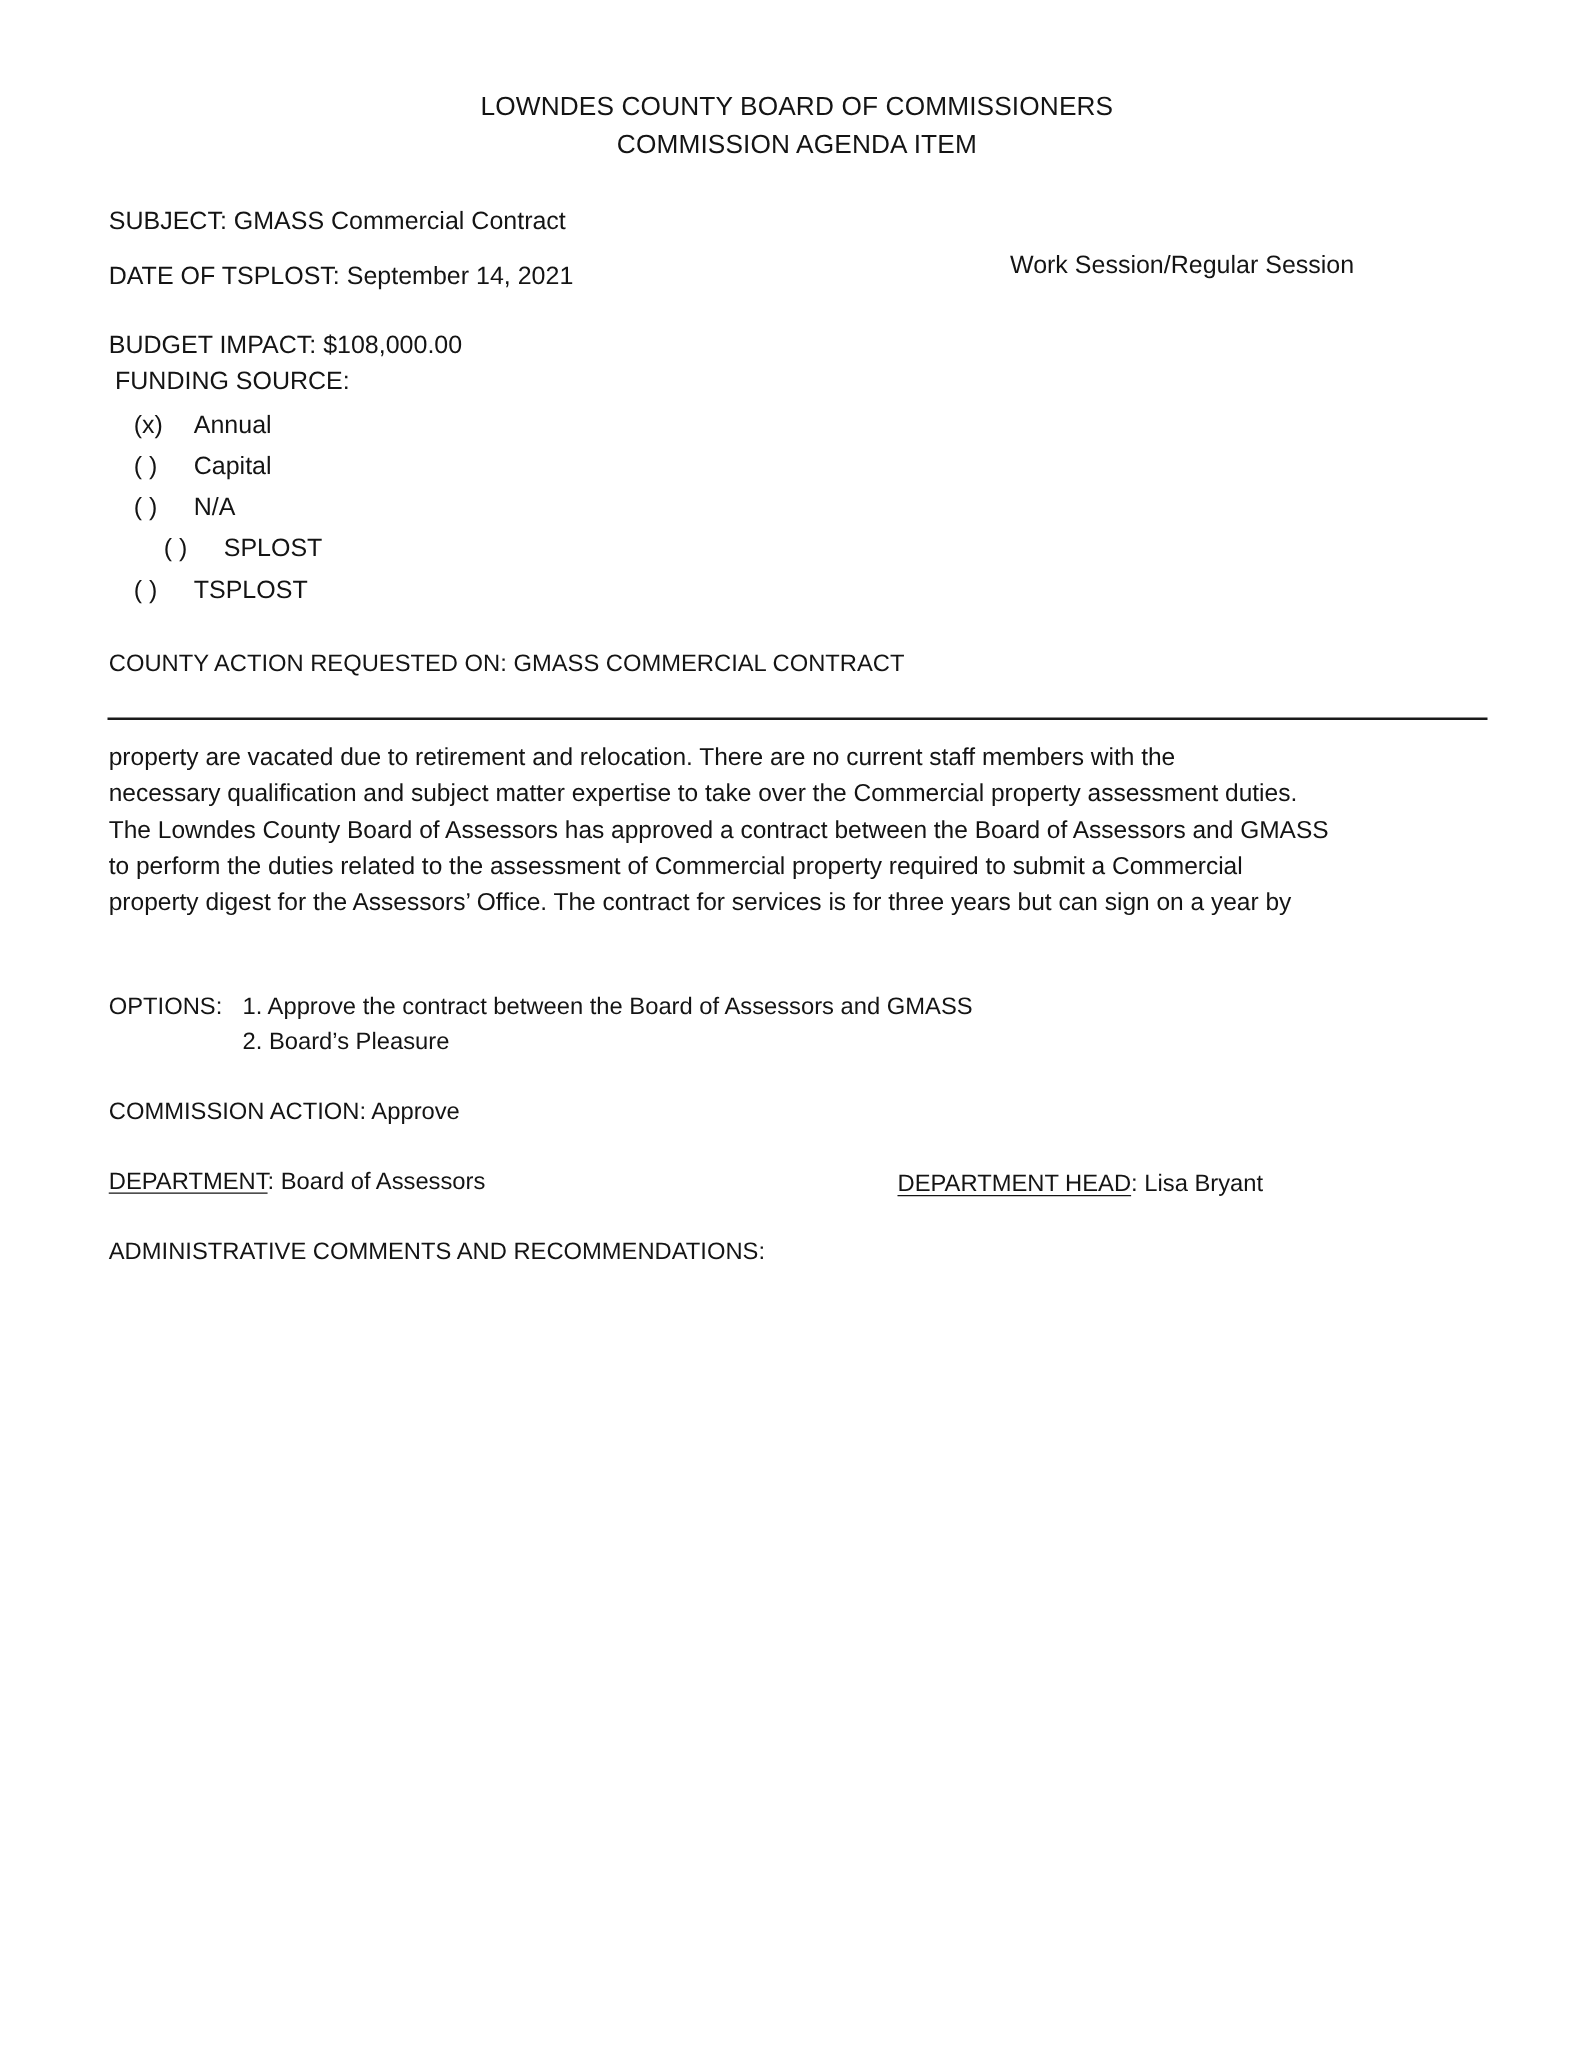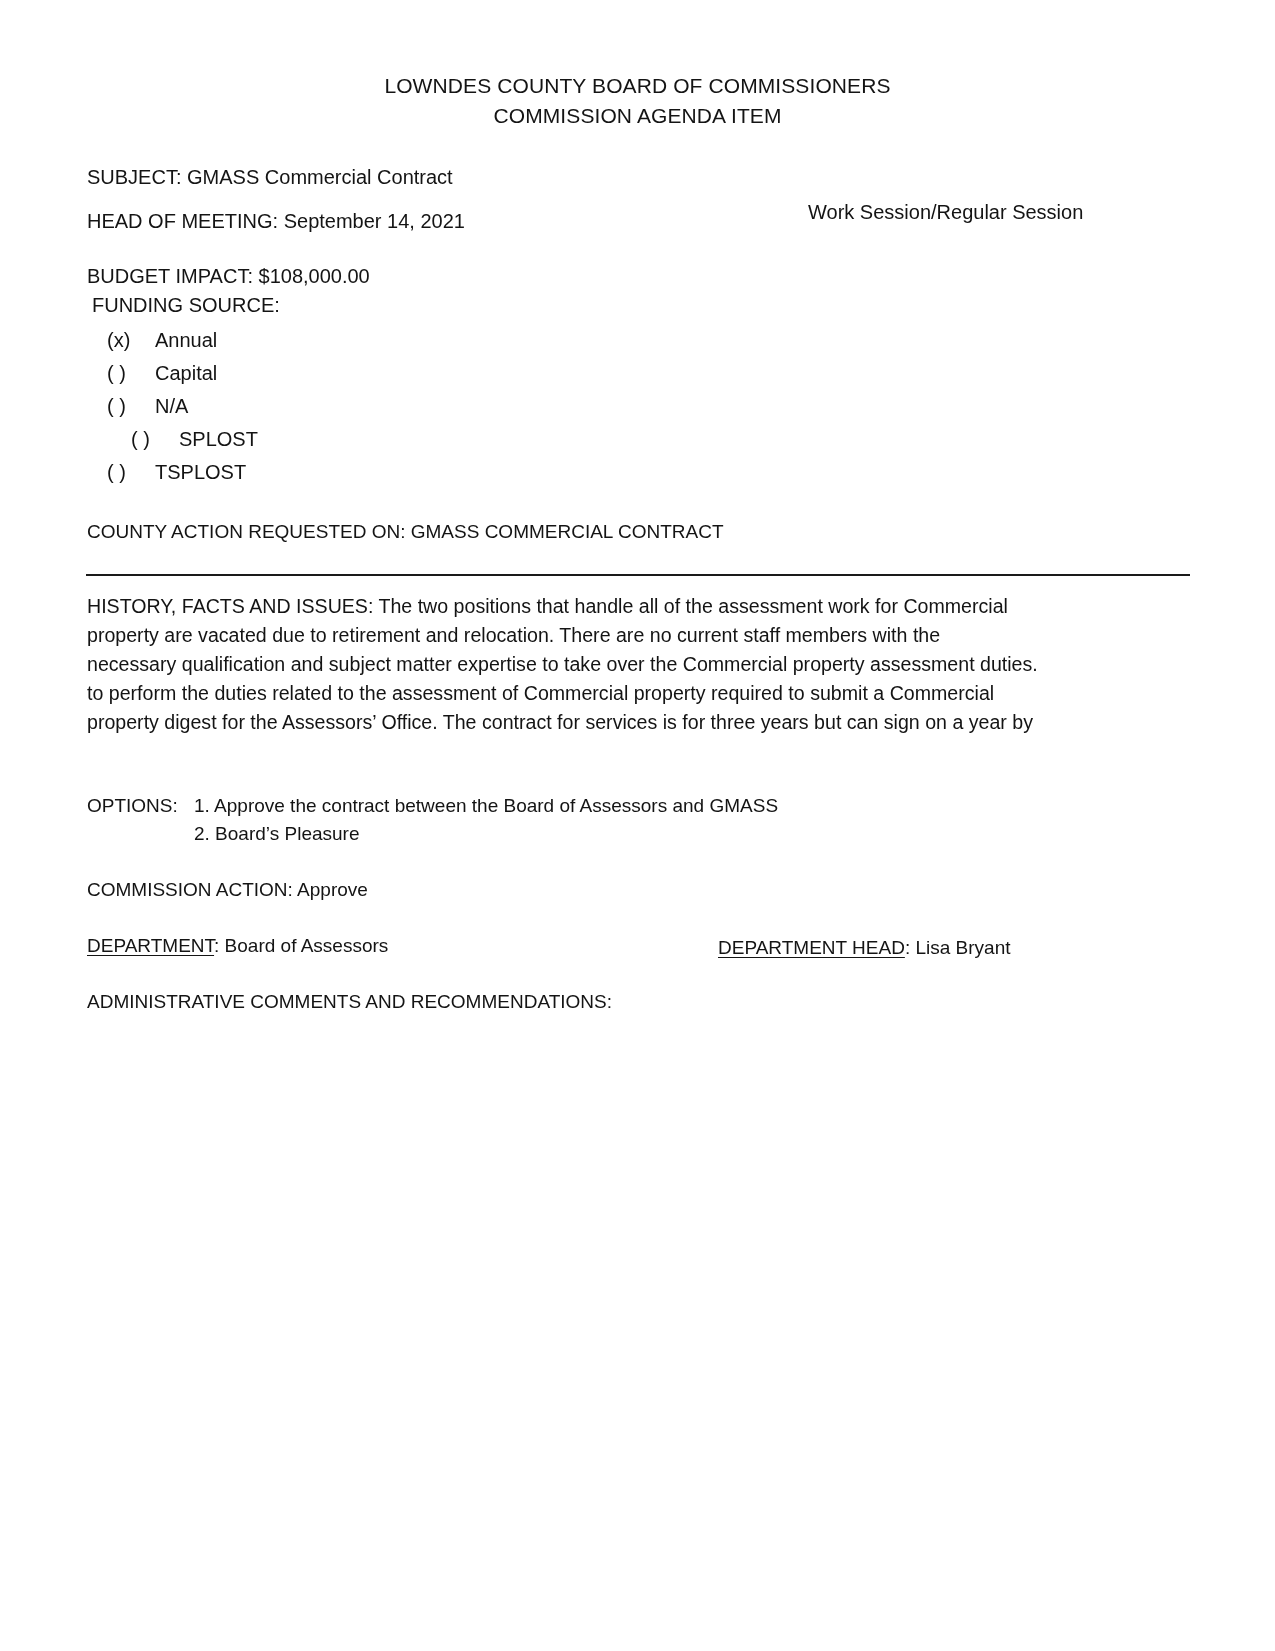--- a/index.html
+++ b/index.html
@@ -30,21 +30,21 @@
 
   <div class="abs title" style="top:74px;">LOWNDES COUNTY BOARD OF COMMISSIONERS</div>
   <div class="abs title" style="top:104px;">COMMISSION AGENDA ITEM</div>
 
   <div class="abs line" style="left:87px; top:166px;">
     <span>SUBJECT:</span>
     <span>GMASS Commercial Contract</span>
   </div>
 
   <div class="abs line" style="left:87px; top:210px;">
-    <span>HEAD OF MEETING:</span>
+    <span>DATE OF TSPLOST:</span>
     <span>September 14, 2021</span>
   </div>
 
   <div class="abs line" style="left:808px; top:201px;">Work Session/Regular Session</div>
 
   <div class="abs line" style="left:87px; top:265px;text-align:center;">
     <span>BUDGET IMPACT:</span>
     <span>$108,000.00</span>
   </div>
 
@@ -66,23 +66,23 @@
     <span class="fs-mark">( )</span><span>TSPLOST</span>
   </div>
 
   <div class="abs small" style="left:87px; top:521px;">
     <span>COUNTY ACTION REQUESTED ON:</span>
     <span>GMASS COMMERCIAL CONTRACT</span>
   </div>
   <div class="rule"></div>
 
   <div class="para">
-    <span class="pline">HISTORY, FACTS AND ISSUES: The two positions that handle all of the assessment work for Commercial</span>
     <span class="pline">property are vacated due to retirement and relocation. There are no current staff members with the</span>
     <span class="pline">necessary qualification and subject matter expertise to take over the Commercial property assessment duties.</span>
+    <span class="pline">The Lowndes County Board of Assessors has approved a contract between the Board of Assessors and GMASS</span>
     <span class="pline">to perform the duties related to the assessment of Commercial property required to submit a Commercial</span>
     <span class="pline">property digest for the Assessors’ Office. The contract for services is for three years but can sign on a year by</span>
   </div>
 
   <div class="abs small" style="left:87px; top:795px;">OPTIONS:</div>
   <div class="abs small" style="left:194px; top:795px;">1. Approve the contract between the Board of Assessors and GMASS</div>
   <div class="abs small" style="left:194px; top:823px;">2. Board’s Pleasure</div>
 
   <div class="abs small" style="left:87px; top:879px;">
     <span>COMMISSION ACTION:</span>

